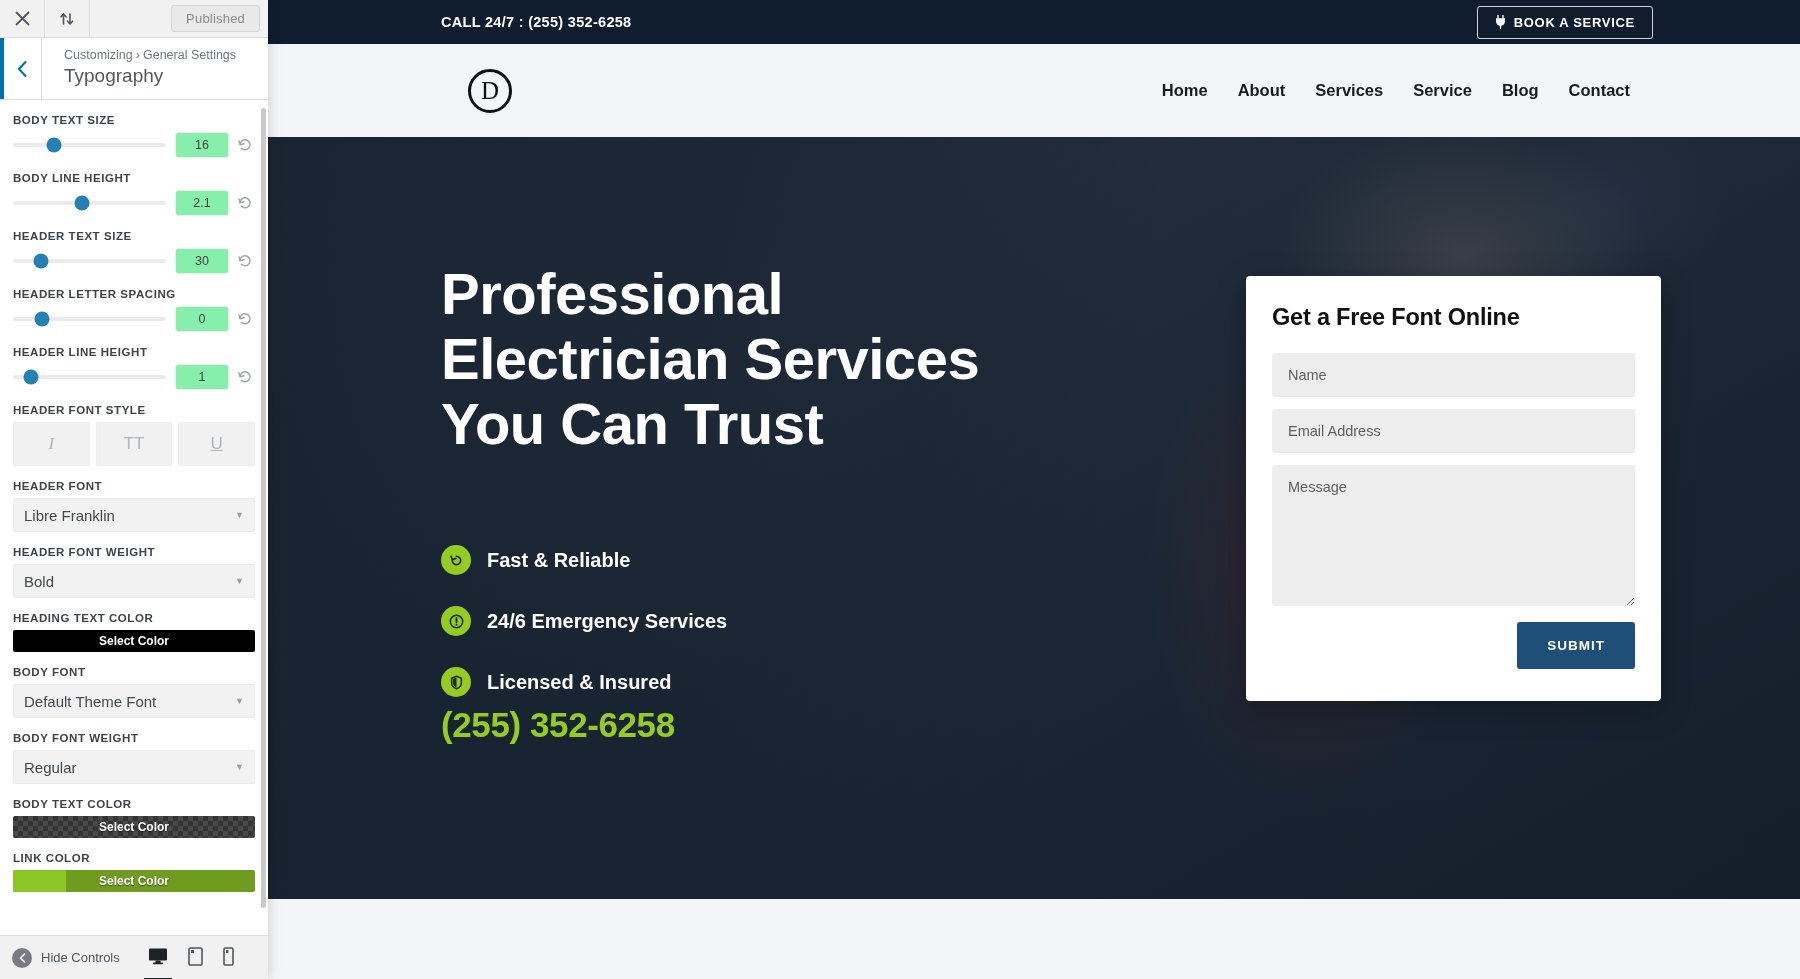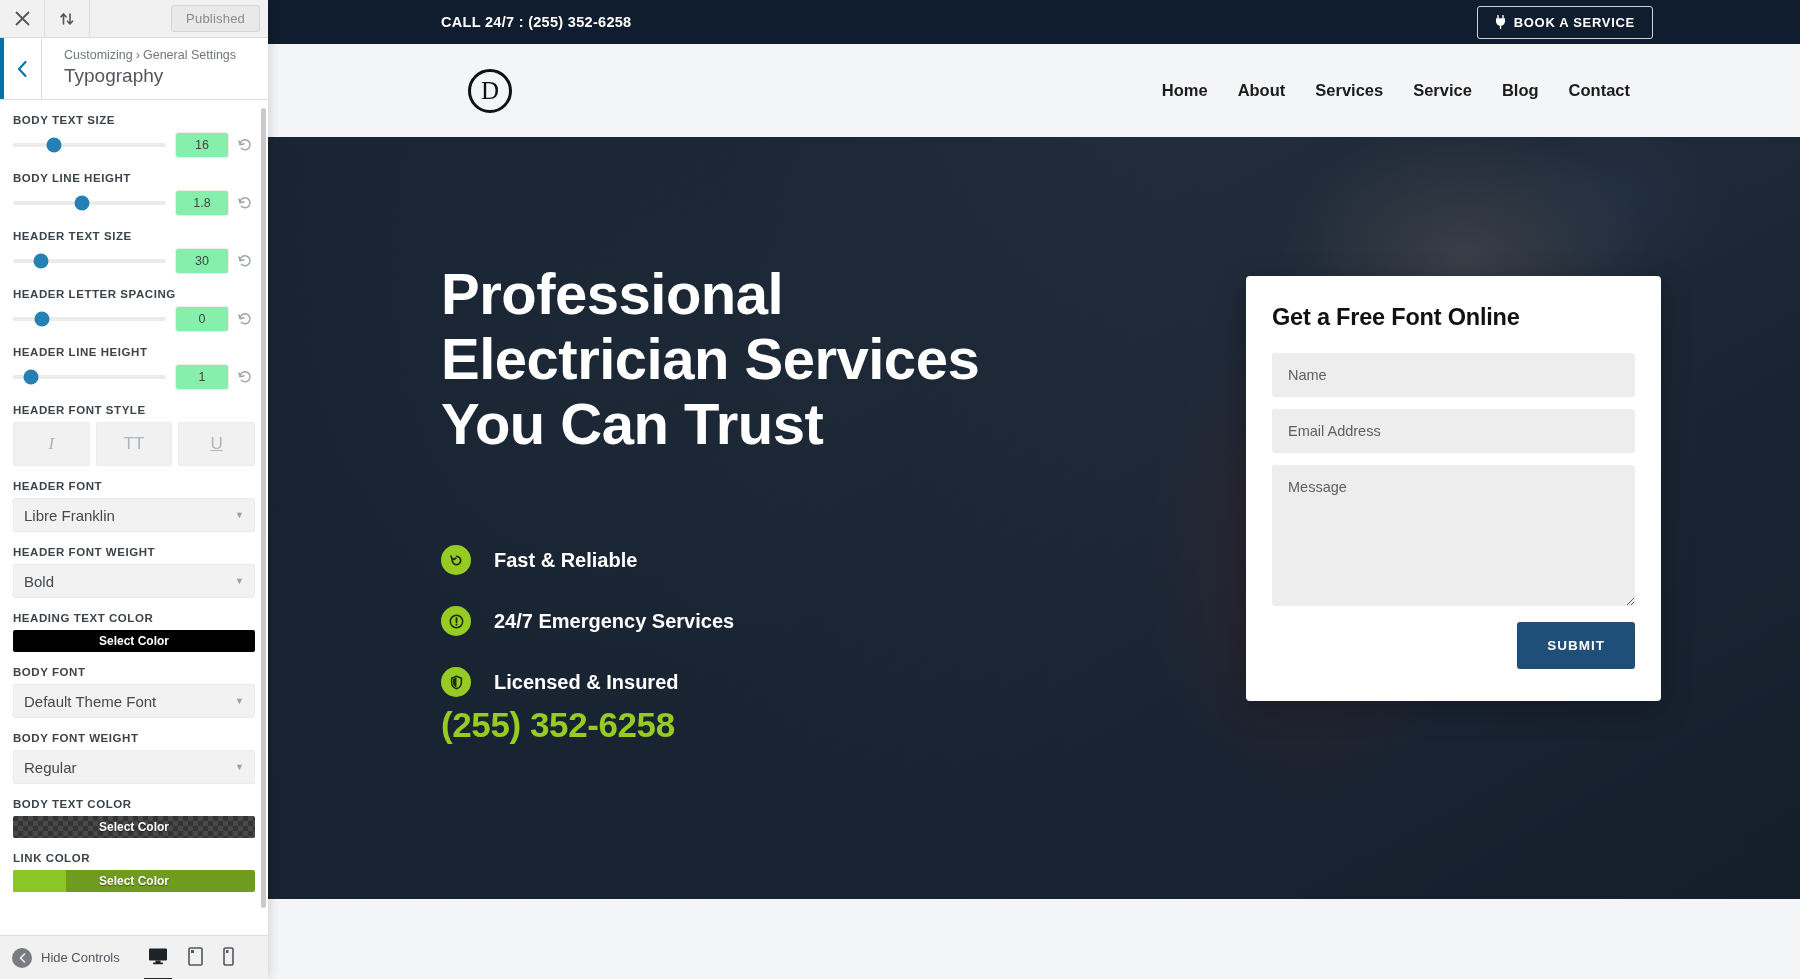--- a/index.html
+++ b/index.html
@@ -198,21 +198,21 @@
     background: linear-gradient(100deg, rgba(22,33,47,.93) 0%, rgba(22,33,47,.86) 28%, rgba(22,33,47,.62) 55%, rgba(22,33,47,.55) 100%);
   }
   .hero-inner { position: relative; z-index: 3; height: 100%; }
 
   .hero-title {
     position: absolute; left: 173px; top: 125px;
     color: #fff; font-size: 58px; font-weight: bold; line-height: 1.12;
     letter-spacing: -0.5px; max-width: 660px;
   }
   .hero-feats { position: absolute; left: 173px; top: 408px; }
-  .feat { display: flex; align-items: center; gap: 23px; margin-bottom: 31px; }
+  .feat { display: flex; align-items: center; gap: 16px; margin-bottom: 31px; }
   .feat-icon {
     width: 30px; height: 30px; border-radius: 50%; background: #96cc22;
     display: flex; align-items: center; justify-content: center; flex: 0 0 30px;
   }
   .feat-text { color: #fff; font-size: 20px; font-weight: bold; }
   .hero-phone {
     position: absolute; left: 173px; top: 568px;
     color: #96cc22; font-size: 35px; font-weight: bold; letter-spacing: -.4px;
   }
 
@@ -296,21 +296,21 @@
         </div>
       </div>
 
       <div class="ctrl">
         <div class="ctrl-label">BODY LINE HEIGHT</div>
         <div class="slider-row">
           <div class="slider-track-wrap">
             <div class="slider-track"></div>
             <div class="slider-knob" style="left:45%"></div>
           </div>
-          <div class="slider-val">1.8</div>
+          <div class="slider-val">2.1</div>
           <div class="slider-reset">
             <svg width="14" height="14" viewBox="0 0 14 14">
                 <path d="M2 6.5 A5 5 0 1 1 3.4 10.2" stroke="#a0a5aa" stroke-width="1.5" fill="none" stroke-linecap="round"></path>
                 <path d="M1 3 L2.2 6.8 L6 5.8" stroke="#a0a5aa" stroke-width="1.5" fill="none" stroke-linecap="round" stroke-linejoin="round"></path>
               </svg>
           </div>
         </div>
       </div>
 
       <div class="ctrl">
@@ -510,21 +510,21 @@
             <span class="feat-text">Fast &amp; Reliable</span>
           </div>
           <div class="feat">
             <span class="feat-icon">
               <svg width="17" height="17" viewBox="0 0 17 17">
                   <circle cx="8.5" cy="8.5" r="6.2" fill="none" stroke="#1a2a0a" stroke-width="1.5"></circle>
                   <path d="M8.5 4.9 L8.5 9.2" stroke="#1a2a0a" stroke-width="1.8" stroke-linecap="round"></path>
                   <circle cx="8.5" cy="11.6" r="1.05" fill="#1a2a0a"></circle>
                 </svg>
             </span>
-            <span class="feat-text">24/7 Emergency Services</span>
+            <span class="feat-text">24/6 Emergency Services</span>
           </div>
           <div class="feat">
             <span class="feat-icon">
               <svg width="17" height="17" viewBox="0 0 17 17">
                   <path d="M8.5 2.3 L13.4 4.3 L13.4 8.5 C13.4 11.6 11.2 13.8 8.5 14.8 C5.8 13.8 3.6 11.6 3.6 8.5 L3.6 4.3 Z" fill="none" stroke="#1a2a0a" stroke-width="1.5" stroke-linejoin="round"></path>
                   <path d="M8.5 3.6 L8.5 13.6 C6.5 12.7 4.9 10.9 4.9 8.5 L4.9 5.1 Z" fill="#1a2a0a"></path>
                 </svg>
             </span>
             <span class="feat-text">Licensed &amp; Insured</span>
           </div>

